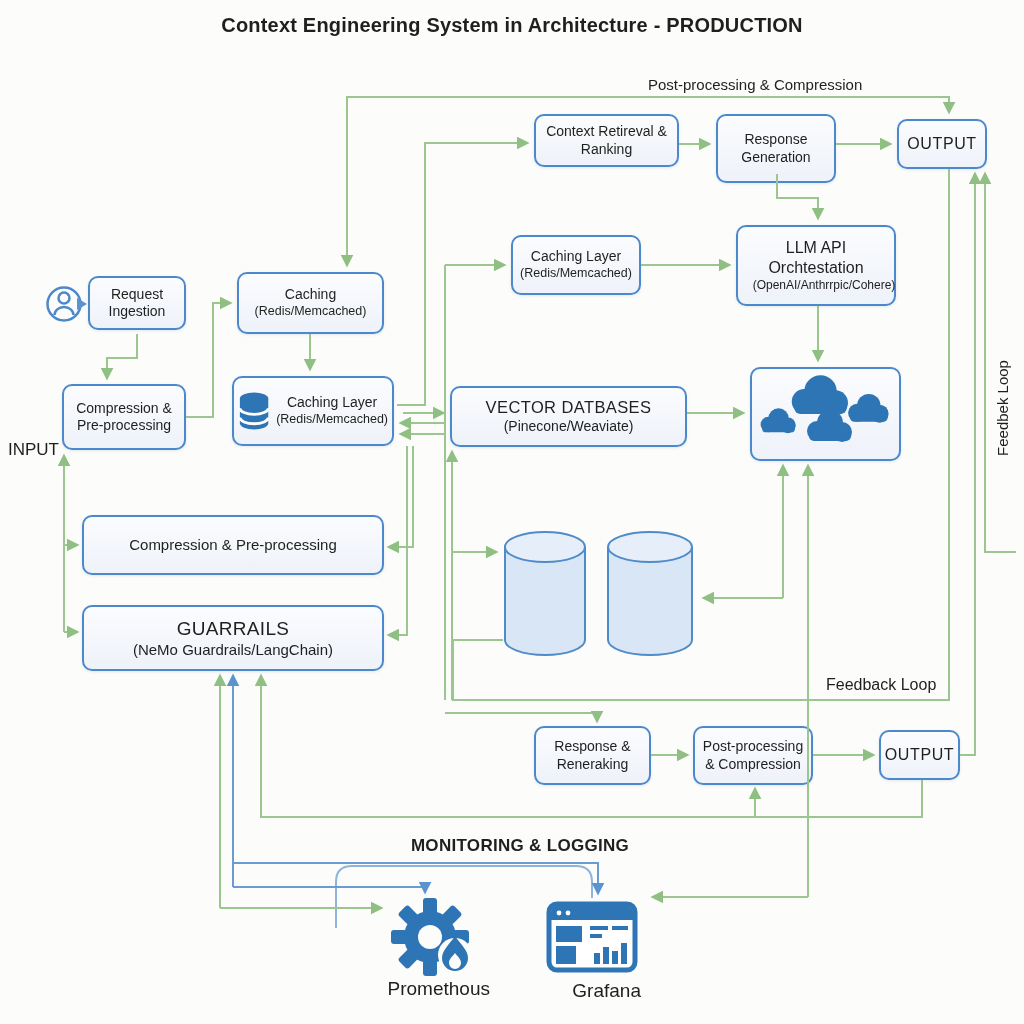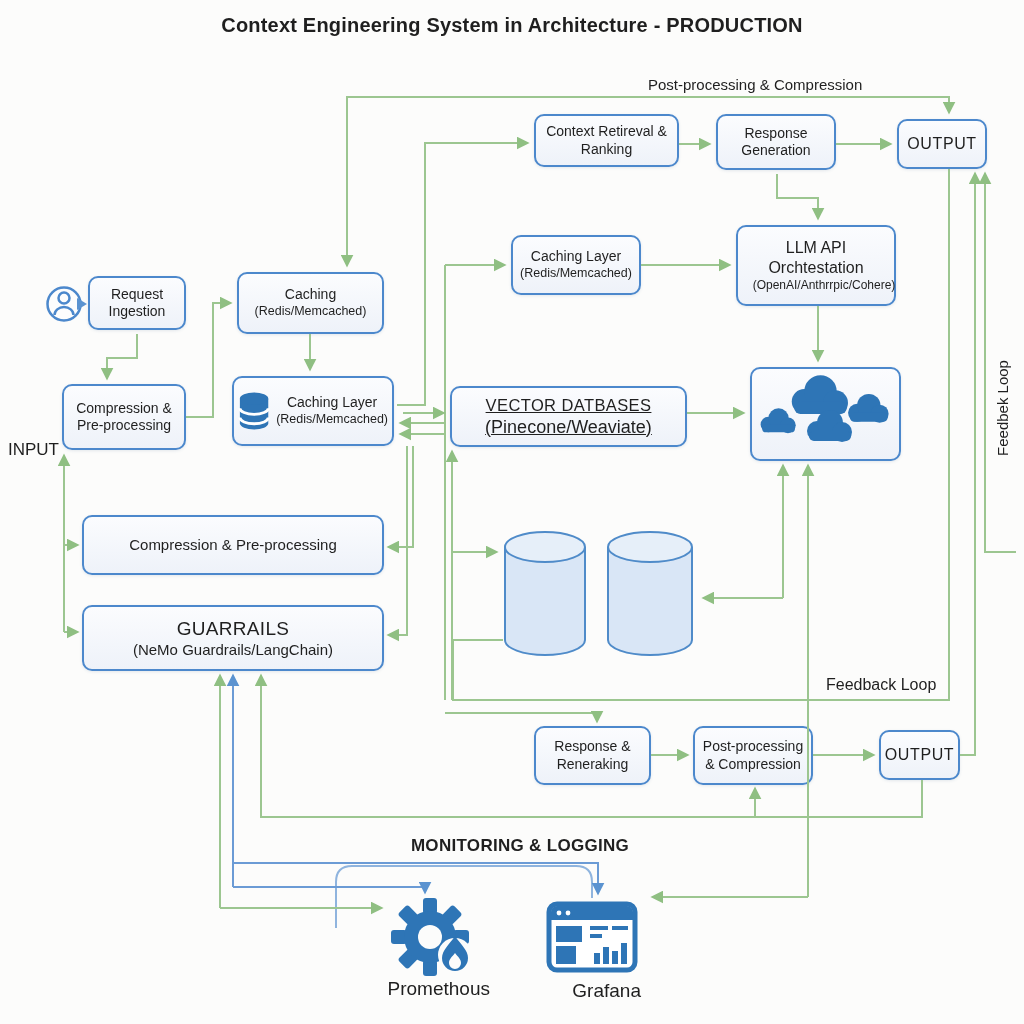--- a/index.html
+++ b/index.html
@@ -67,41 +67,41 @@
   <span class="txtcol">
     <span>Caching Layer</span>
     <span class="sub">(Redis/Memcached)</span>
   </span>
 </div>
 
 <div class="node" style="left:534px;top:114px;width:145px;height:53px;">
   <span>Context Retireval &amp; Ranking</span>
 </div>
 
-<div class="node" style="left:716px;top:114px;width:120px;height:56px;">
+<div class="node" style="left:716px;top:114px;width:120px;height:69px;">
   <span>Response Generation</span>
 </div>
 
 <div class="node" style="left:897px;top:119px;width:90px;height:50px;">
   <span class="out">OUTPUT</span>
 </div>
 
 <div class="node" style="left:511px;top:235px;width:130px;height:60px;">
   <span>Caching Layer</span>
   <span class="sub">(Redis/Memcached)</span>
 </div>
 
 <div class="node" style="left:736px;top:225px;width:160px;height:81px;">
   <span style="font-size:16px;">LLM API Orchtestation</span>
   <span class="sub" style="font-size:12px;margin-left:16px;">(OpenAI/Anthrrpic/Cohere)</span>
 </div>
 
-<div class="node" style="left:450px;top:386px;width:237px;height:61px;text-decoration:underline;">
+<div class="node" style="left:450px;top:386px;width:237px;height:61px;">
   <span class="caps">VECTOR DATBASES</span>
-  <span class="sub" style="font-size:18px;">(Pinecone/Weaviate)</span>
+  <span class="sub" style="font-size:14px;">(Pinecone/Weaviate)</span>
 </div>
 
 <div class="node" style="left:750px;top:367px;width:151px;height:94px;">
   <svg width="143" height="86" viewBox="0 0 143 86" fill="#2e75b6">
     <g transform="translate(64,28) scale(1.25)">
         <circle cx="-11" cy="2" r="10"></circle>
         <circle cx="2" cy="-6" r="13"></circle>
         <circle cx="14" cy="3" r="10"></circle>
         <rect x="-19" y="2" width="42" height="10" rx="5"></rect>
       </g>

